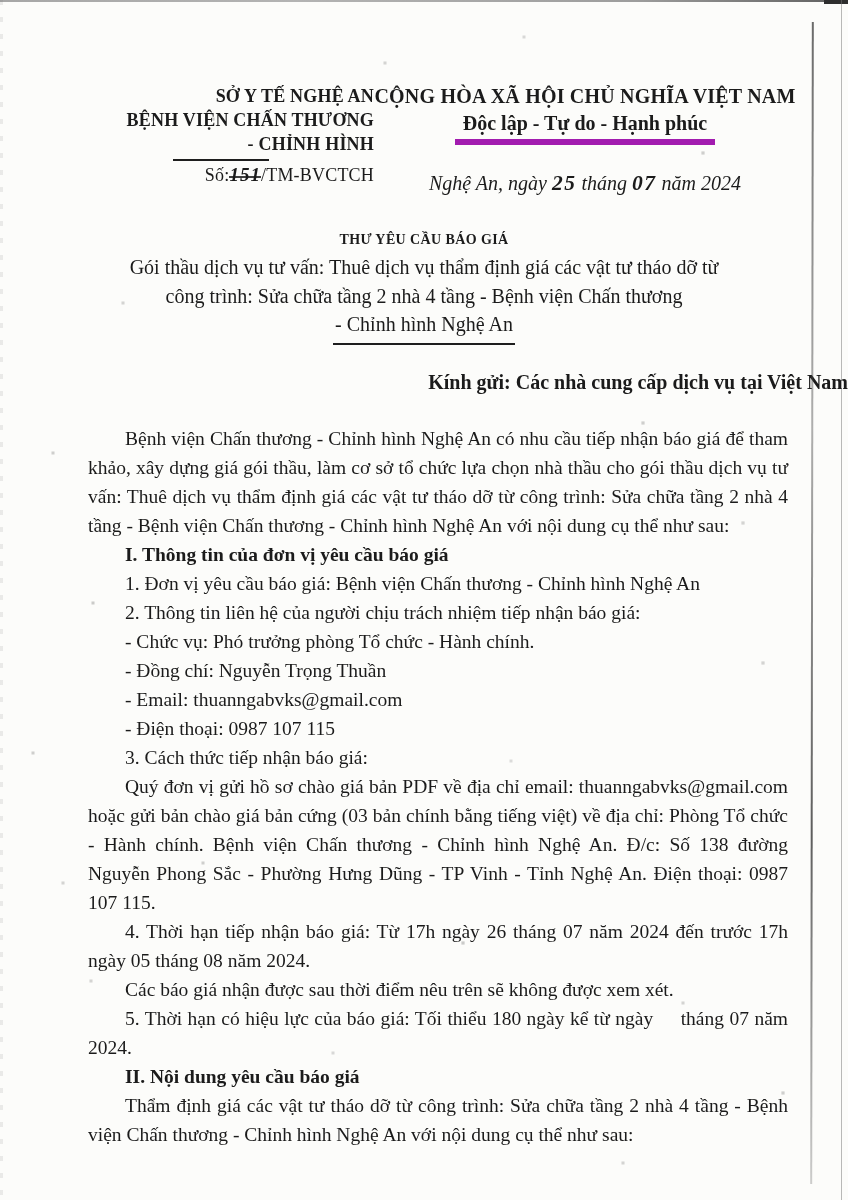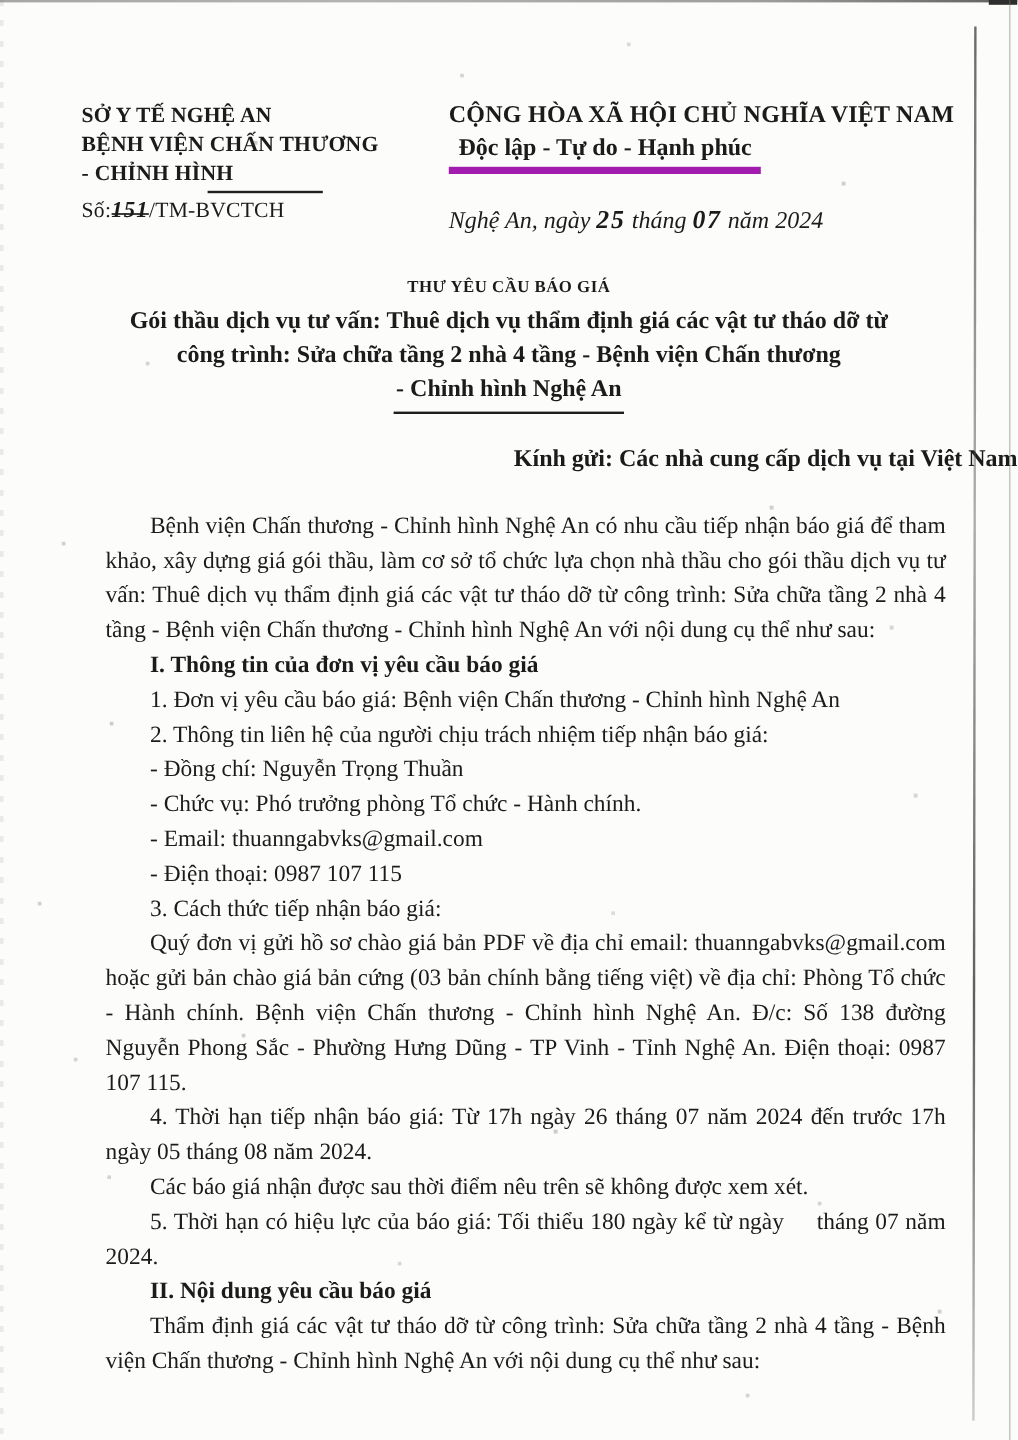--- a/index.html
+++ b/index.html
@@ -32,35 +32,35 @@
                     462px 942px 0 .6px rgba(90,90,90,.30), 682px 1002px 0 .5px rgba(90,90,90,.25),
                     152px 1102px 0 .6px rgba(90,90,90,.30), 422px 1132px 0 .5px rgba(90,90,90,.25),
                     622px 1162px 0 .5px rgba(90,90,90,.25), 782px 1092px 0 .6px rgba(90,90,90,.28),
                     62px 882px 0 .5px rgba(90,90,90,.25), 332px 1052px 0 .5px rgba(90,90,90,.22),
                     562px 822px 0 .5px rgba(90,90,90,.25), 742px 522px 0 .6px rgba(90,90,90,.25),
                     52px 452px 0 .5px rgba(90,90,90,.28), 32px 752px 0 .5px rgba(90,90,90,.28),
                     510px 760px 0 .5px rgba(90,90,90,.20), 90px 980px 0 .5px rgba(90,90,90,.25);
                   }
   
   .header       { display:flex; padding-top:84px; }
-  .header-left  { width:306px; margin-left:68px; text-align:left;
+  .header-left  { width:306px; margin-left:68px; text-align:right;
                   font-weight:bold; font-size:18px; line-height:24px; letter-spacing:.2px; }
   .org-underline{ width:96px; height:2px; background:#1e1e1e; margin:3px auto 2px; }
   .doc-number   { font-weight:normal; font-size:18px; letter-spacing:.2px; }
   .hw-number    { font-style:italic; font-weight:bold; font-size:19px; letter-spacing:1px;
                   background:linear-gradient(to bottom,transparent 58%,rgba(30,30,30,.85) 58%,rgba(30,30,30,.85) 66%,transparent 66%); }
-  .header-right { flex:1; margin-right:52px; }
+  .header-right { flex:1; margin-right:52px; text-align:center; }
   .national     { font-weight:bold; font-size:20px; letter-spacing:.2px; line-height:24px; }
   .motto        { display:inline-block; font-weight:bold; font-size:20px; margin-top:4px;
                   padding:0 8px 4px; border-bottom:6px solid #a21caf; }
   .date-line    { margin-top:26px; font-style:italic; font-size:20px; }
   .hw           { font-weight:bold; font-size:21.5px; letter-spacing:1.5px; }
   
   .doc-title    { text-align:center; margin-top:36px; font-size:14px; font-weight:bold; letter-spacing:.4px; }
-  .doc-subtitle { text-align:center; font-size:20px; font-weight:bold; line-height:28.5px; margin-top:5px; }
+  .doc-subtitle { text-align:center; font-size:20px; font-weight:normal; line-height:28.5px; margin-top:5px; }
   .sub-underline{ display:inline-block; border-bottom:2px solid #1e1e1e; padding:0 2px 4px; }
   .salutation   { text-align:right; font-size:20px; font-weight:bold; margin-top:26px; }
   
   .body         { margin:30px 60px 0 88px; font-size:19.5px; line-height:29px; }
   .body p       { text-indent:37px; text-align:justify; }
   .body p.left  { text-align:left; }
   .body p.bold  { font-weight:bold; text-align:left; }
 </style>
 </head>
 <body>
@@ -95,22 +95,22 @@
     <div>công trình: Sửa chữa tầng 2 nhà 4 tầng - Bệnh viện Chấn thương</div>
     <div><span class="sub-underline">- Chỉnh hình Nghệ An</span></div>
   </div>
   <div class="salutation">Kính gửi: Các nhà cung cấp dịch vụ tại Việt Nam</div>
 
   <div class="body">
     <p>Bệnh viện Chấn thương - Chỉnh hình Nghệ An có nhu cầu tiếp nhận báo giá để tham khảo, xây dựng giá gói thầu, làm cơ sở tổ chức lựa chọn nhà thầu cho gói thầu dịch vụ tư vấn: Thuê dịch vụ thẩm định giá các vật tư tháo dỡ từ công trình: Sửa chữa tầng 2 nhà 4 tầng - Bệnh viện Chấn thương - Chỉnh hình Nghệ An với nội dung cụ thể như sau:</p>
     <p class="bold">I. Thông tin của đơn vị yêu cầu báo giá</p>
     <p class="left">1. Đơn vị yêu cầu báo giá: Bệnh viện Chấn thương - Chỉnh hình Nghệ An</p>
     <p class="left">2. Thông tin liên hệ của người chịu trách nhiệm tiếp nhận báo giá:</p>
+    <p class="left">- Chức vụ: Phó trưởng phòng Tổ chức - Hành chính.</p>
     <p class="left">- Đồng chí: Nguyễn Trọng Thuần</p>
-    <p class="left">- Chức vụ: Phó trưởng phòng Tổ chức - Hành chính.</p>
     <p class="left">- Email: thuanngabvks@gmail.com</p>
     <p class="left">- Điện thoại: 0987 107 115</p>
     <p class="left">3. Cách thức tiếp nhận báo giá:</p>
     <p>Quý đơn vị gửi hồ sơ chào giá bản PDF về địa chỉ email: thuanngabvks@gmail.com hoặc gửi bản chào giá bản cứng (03 bản chính bằng tiếng việt) về địa chỉ: Phòng Tổ chức - Hành chính. Bệnh viện Chấn thương - Chỉnh hình Nghệ An. Đ/c: Số 138 đường Nguyễn Phong Sắc - Phường Hưng Dũng - TP Vinh - Tỉnh Nghệ An. Điện thoại: 0987 107 115.</p>
     <p>4. Thời hạn tiếp nhận báo giá: Từ 17h ngày 26 tháng 07 năm 2024 đến trước 17h ngày 05 tháng 08 năm 2024.</p>
     <p class="left">Các báo giá nhận được sau thời điểm nêu trên sẽ không được xem xét.</p>
     <p>5. Thời hạn có hiệu lực của báo giá: Tối thiểu 180 ngày kể từ ngày &nbsp;&nbsp;&nbsp; tháng 07 năm 2024.</p>
     <p class="bold">II. Nội dung yêu cầu báo giá</p>
     <p>Thẩm định giá các vật tư tháo dỡ từ công trình: Sửa chữa tầng 2 nhà 4 tầng - Bệnh viện Chấn thương - Chỉnh hình Nghệ An với nội dung cụ thể như sau:</p>
   </div>

